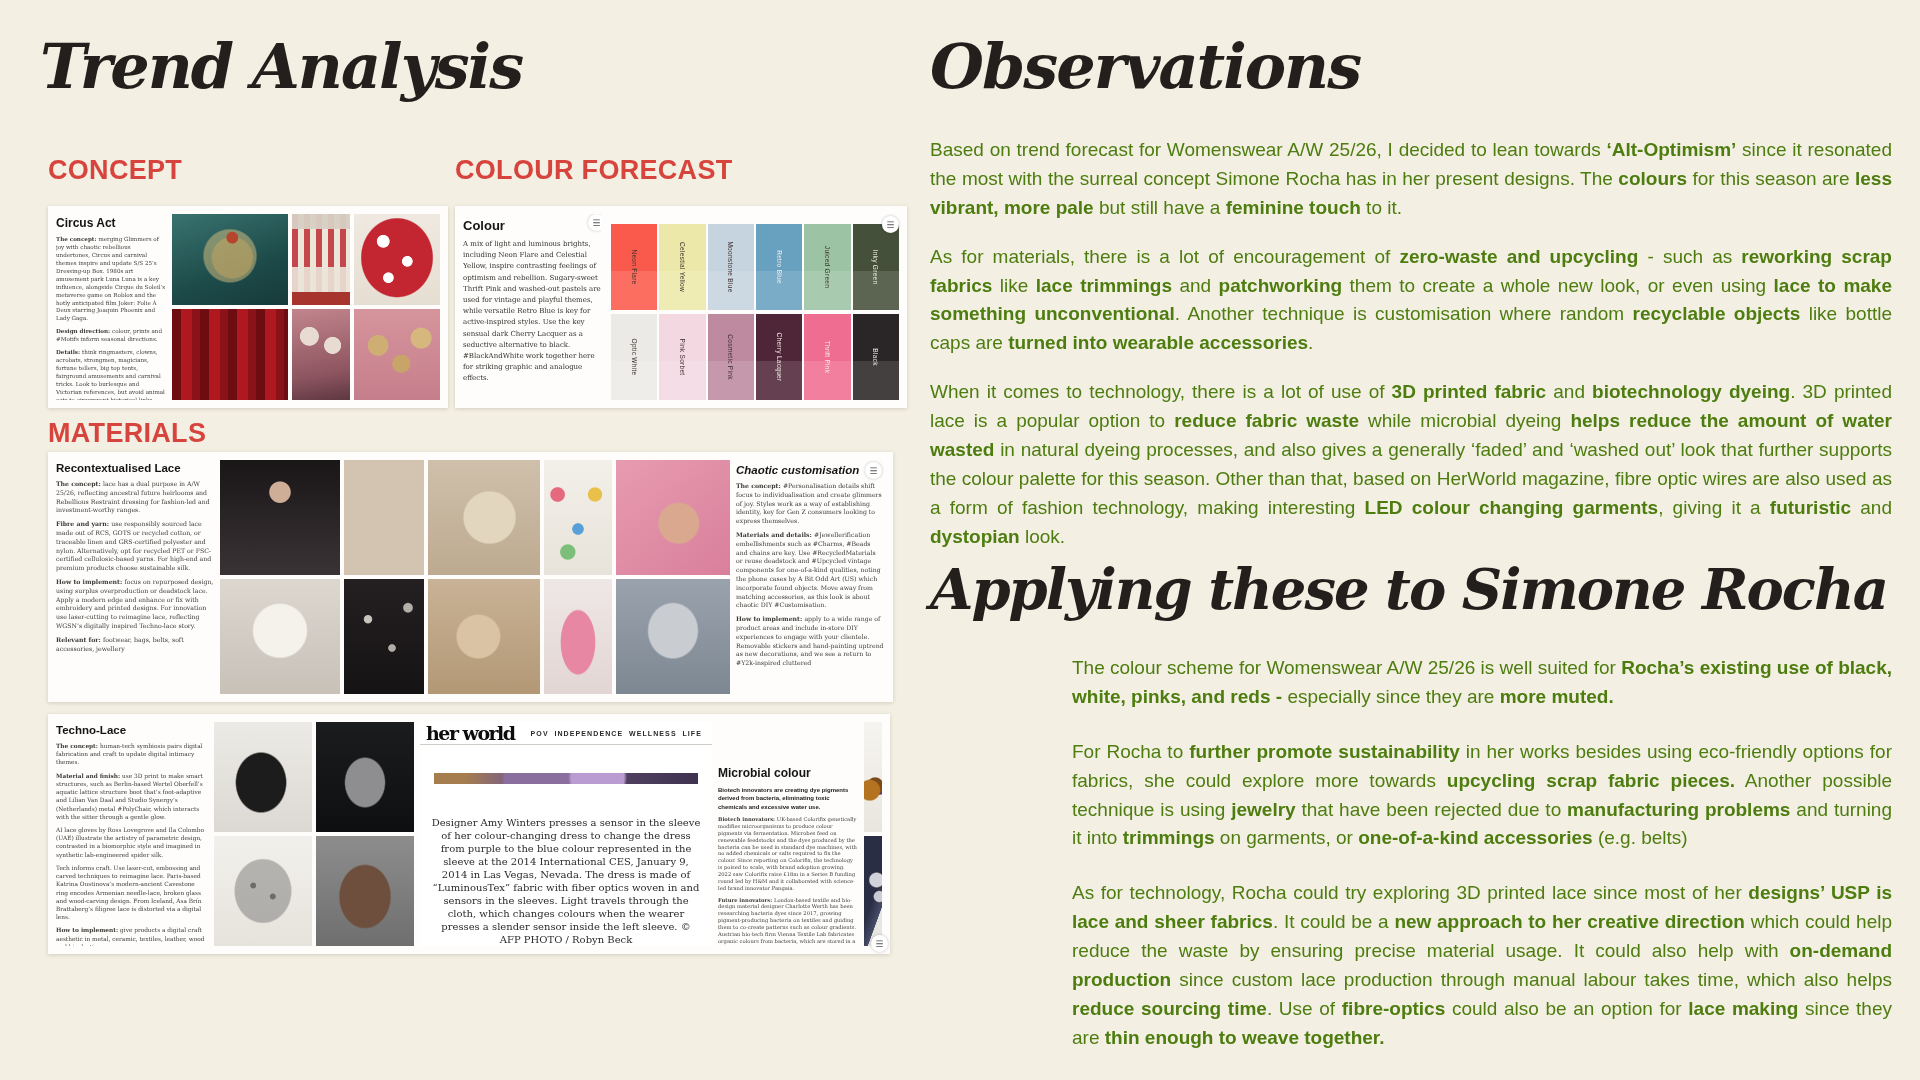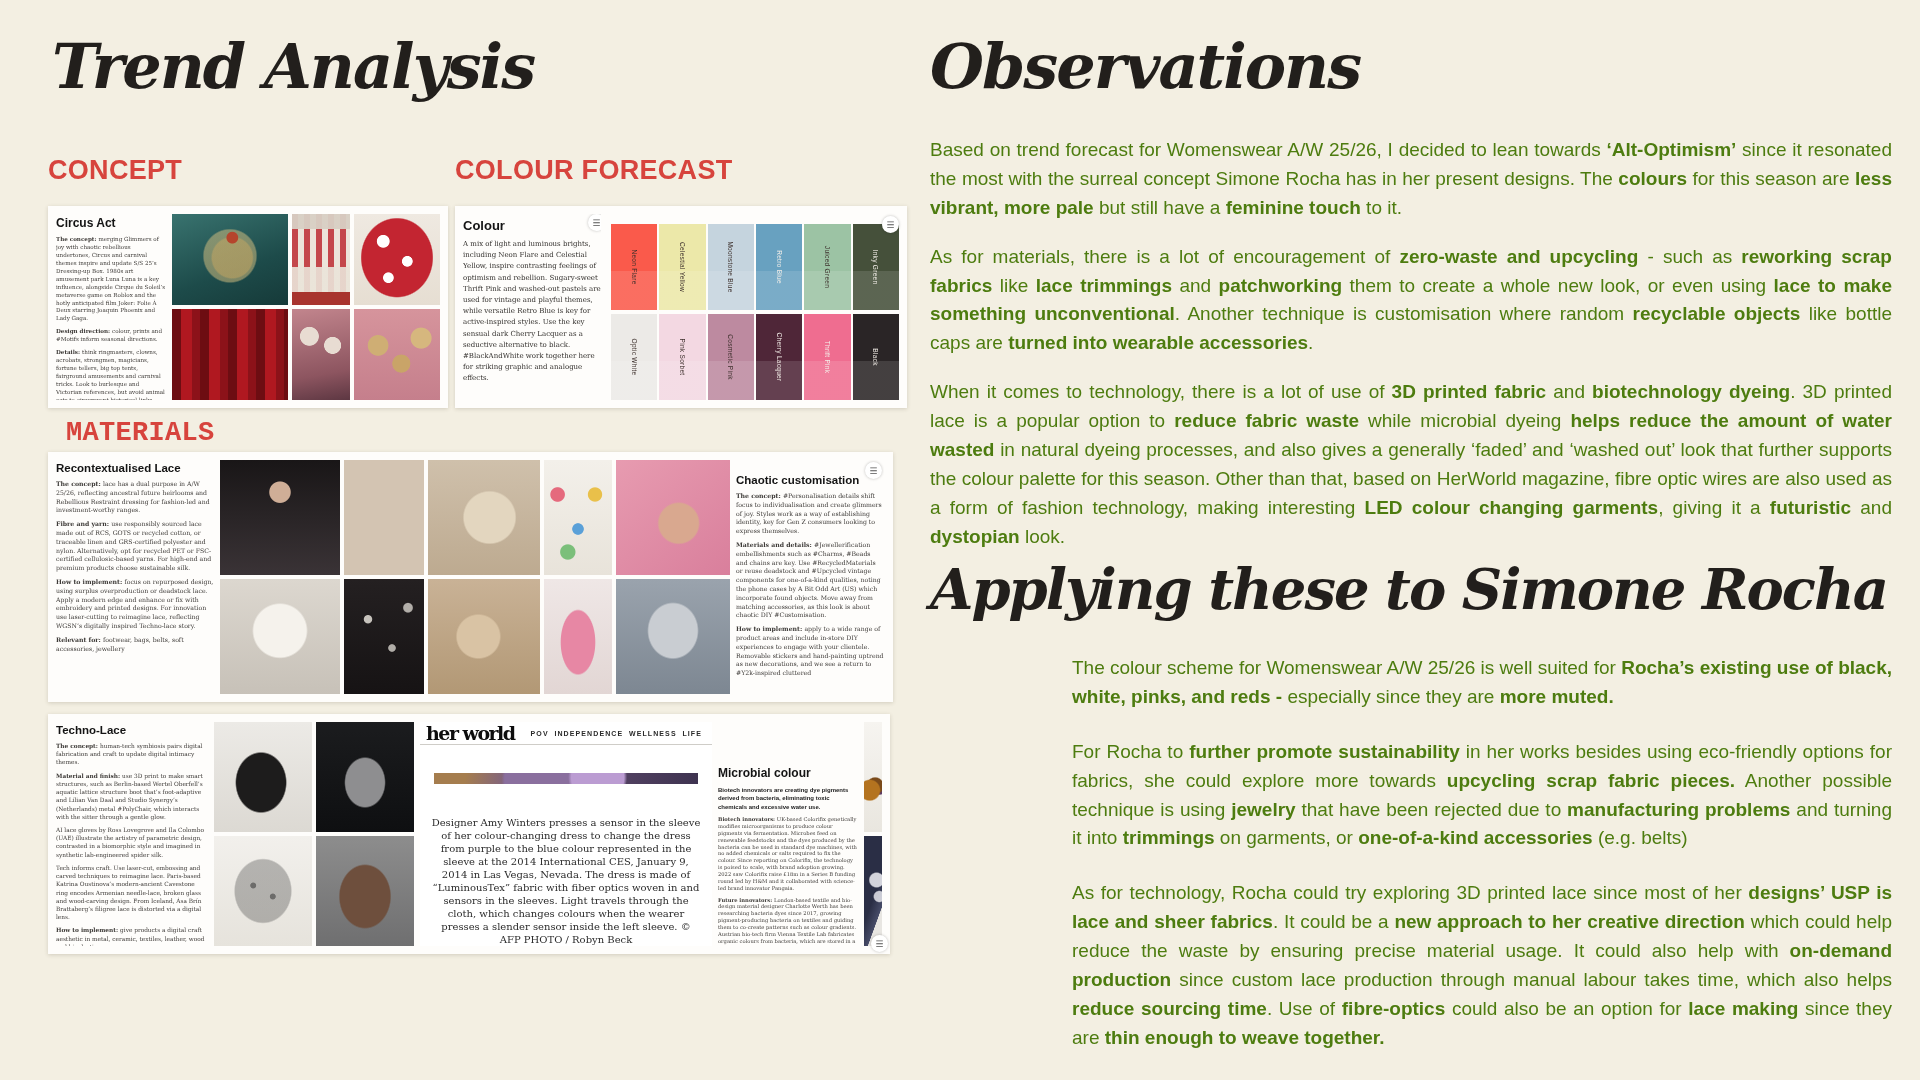--- a/index.html
+++ b/index.html
@@ -1,28 +1,28 @@
 <!DOCTYPE html>
 <html><head>
 <meta charset="utf-8">
 <style>
   * { box-sizing: border-box; margin: 0; padding: 0; }
   html,body { width:1920px; height:1080px; overflow:hidden; }
   body { background:#f3efe2; font-family:"Liberation Sans", sans-serif; position:relative; }
 
   .big-title { position:absolute; font-family:"DejaVu Serif", serif; font-style:italic; font-weight:600;
                color:#221f1c; letter-spacing:-2px; }
-  .t-trend { left:52px; top:30px; font-size:62px; }
+  .t-trend { left:40px; top:30px; font-size:62px; }
   .t-obs   { left:930px; top:30px; font-size:62px; }
   .t-apply { left:930px; top:556px; font-size:56px; }
 
   .sec-hdr { position:absolute; font-weight:800; font-size:27px; color:#d7443d; letter-spacing:.3px; }
   .h-concept { left:48px; top:155px; }
   .h-colour  { left:455px; top:155px; }
-  .h-materials { left:66px; top:418px;font-family:Liberation Mono, monospace; }
+  .h-materials { left:48px; top:418px; }
   .h-tech { left:48px; top:716px; }
 
   .card { position:absolute; background:#fefdfb; box-shadow:0 1px 4px rgba(60,50,30,.18); display:flex; padding:8px; overflow:hidden; }
   .card-concept { left:48px; top:206px; width:400px; height:202px; }
   .card-colour  { left:455px; top:206px; width:452px; height:202px; }
   .card-materials { left:48px; top:452px; width:845px; height:250px; }
   .card-tech { left:48px; top:714px; width:842px; height:240px; }
 
   .clip-text { overflow:hidden; position:relative; }
   .clip-text h3 { font-family:"Liberation Sans", sans-serif; font-weight:700; color:#141414; margin:2px 0 6px; }
@@ -99,21 +99,21 @@
   .ph-lace-dark { background:
       radial-gradient(circle at 30% 35%, rgba(240,236,228,.8) 0 4%, rgba(0,0,0,0) 5%),
       radial-gradient(circle at 60% 60%, rgba(240,236,228,.7) 0 4%, rgba(0,0,0,0) 5%),
       radial-gradient(circle at 80% 25%, rgba(240,236,228,.7) 0 4%, rgba(0,0,0,0) 5%),
       linear-gradient(#242021,#161314); }
   .ph-lace-beige { background:radial-gradient(circle at 45% 50%, #d9c3a4 0 25%, rgba(0,0,0,0) 27%), linear-gradient(#c9b296,#b29875); }
   .ph-pink-bag { background:radial-gradient(ellipse at 50% 55%, #e787a4 0 35%, rgba(0,0,0,0) 37%), linear-gradient(#efe7e6,#e2d6d4); }
   .ph-belt { background:radial-gradient(ellipse at 50% 45%, #c9cdd2 0 30%, rgba(0,0,0,0) 32%), linear-gradient(#9aa3ad,#7d8792); }
 
   .chaotic-text { width:148px; }
-  .chaotic-text h3 { font-size:11.5px; margin-top:14px; }
+  .chaotic-text h3 { font-size:11.5px; margin-top:4px;font-style:italic; }
   .chaotic-text p { font-size:6.2px; line-height:1.42; }
 
   .techno-text { width:152px; margin-right:6px; }
   .techno-text h3 { font-size:11.5px; }
   .techno-text p { font-size:5.8px; line-height:1.42; }
 
   .tech-grid { width:200px; display:grid; grid-template-columns:1fr 1fr; grid-template-rows:1fr 1fr; gap:4px; margin-right:6px; }
   .ph-boot { background:radial-gradient(ellipse at 48% 55%, #1d1c1c 0 34%, rgba(0,0,0,0) 36%), linear-gradient(#eceae6,#dcd9d3); }
   .ph-tech-hands { background:radial-gradient(ellipse at 50% 55%, #8e8e90 0 28%, rgba(0,0,0,0) 30%), linear-gradient(#1b1c1e,#0e0f11); }
   .ph-fiber { background:

